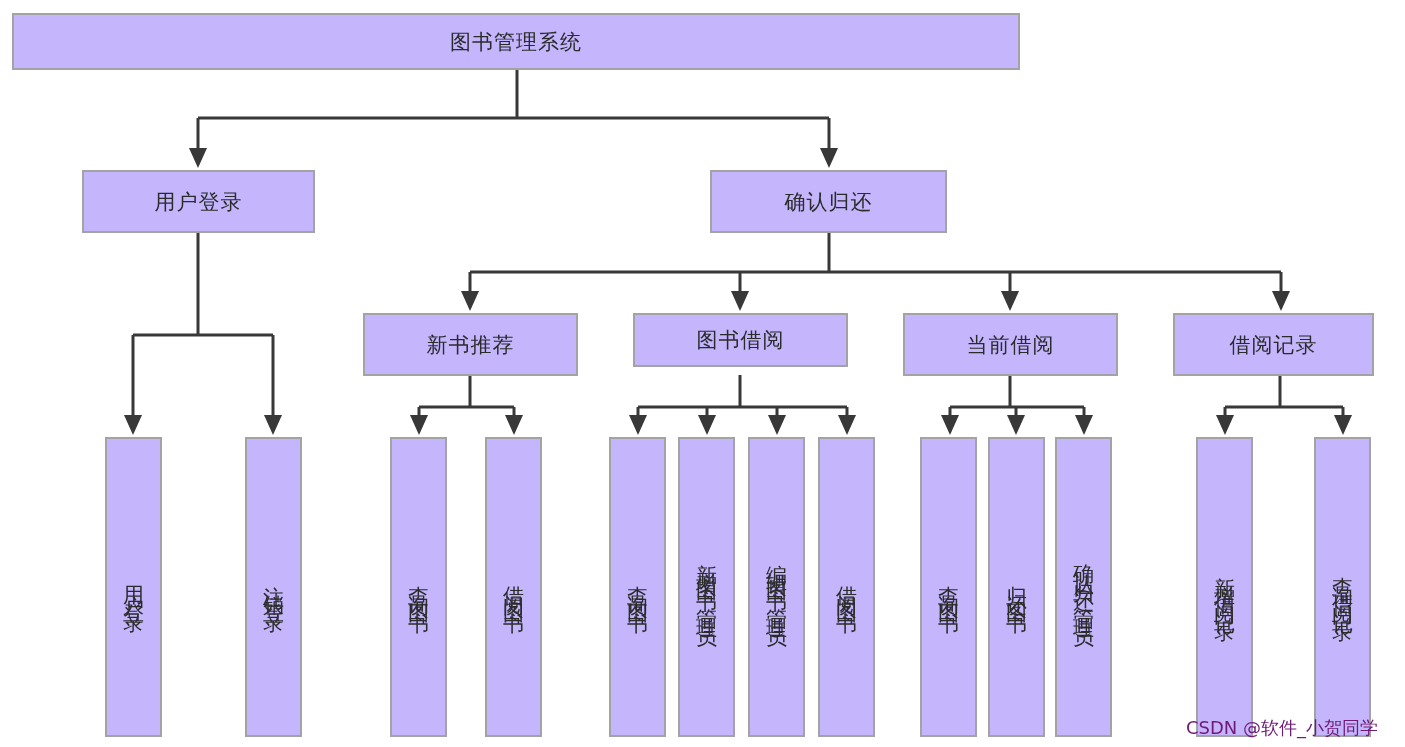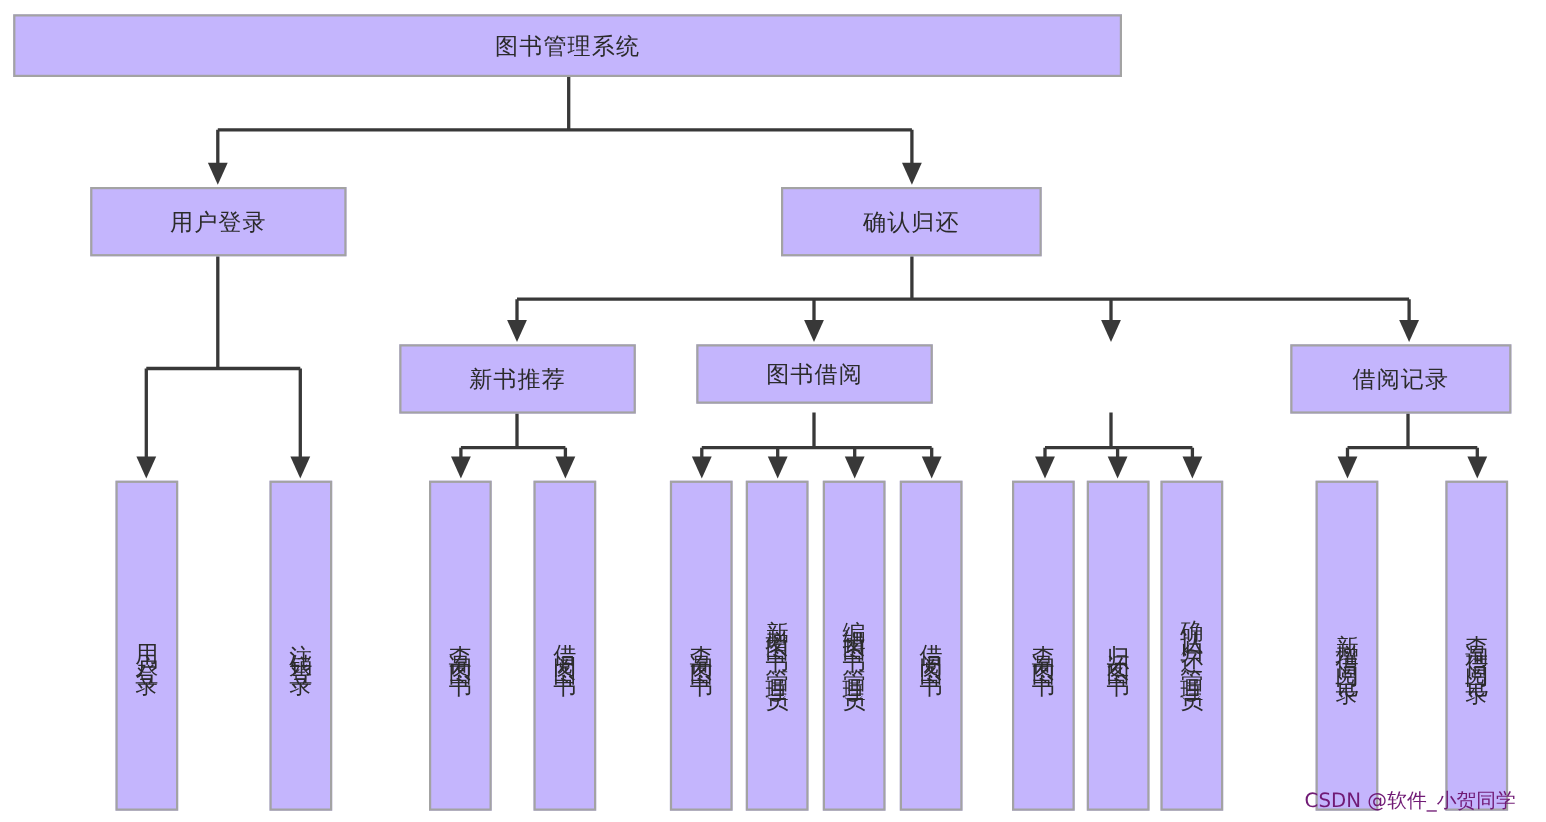--- a/index.html
+++ b/index.html
@@ -97,20 +97,21 @@
     </g>
   </svg>
 
   <div class="box" style="left:12px; top:13px; width:1008px; height:57px;">图书管理系统</div>
 
   <div class="box" style="left:82px; top:170px; width:233px; height:63px;">用户登录</div>
   <div class="box" style="left:710px; top:170px; width:237px; height:63px;">确认归还</div>
 
   <div class="box" style="left:363px; top:313px; width:215px; height:63px;">新书推荐</div>
   <div class="box" style="left:633px; top:313px; width:215px; height:54px;">图书借阅</div>
+  <div class="box" style="left:903px; top:313px; width:215px; height:63px;">当前借阅</div>
   <div class="box" style="left:1173px; top:313px; width:201px; height:63px;">借阅记录</div>
 
   <div class="box vbox" style="left:105px; top:437px; width:57px; height:300px;">用户登录</div>
   <div class="box vbox" style="left:245px; top:437px; width:57px; height:300px;">注销登录</div>
 
   <div class="box vbox" style="left:390px; top:437px; width:57px; height:300px;">查询图书</div>
   <div class="box vbox" style="left:485px; top:437px; width:57px; height:300px;">借阅图书</div>
 
   <div class="box vbox" style="left:609px; top:437px; width:57px; height:300px;">查询图书</div>
   <div class="box vbox" style="left:678px; top:437px; width:57px; height:300px;">新增图书（管理员）</div>

